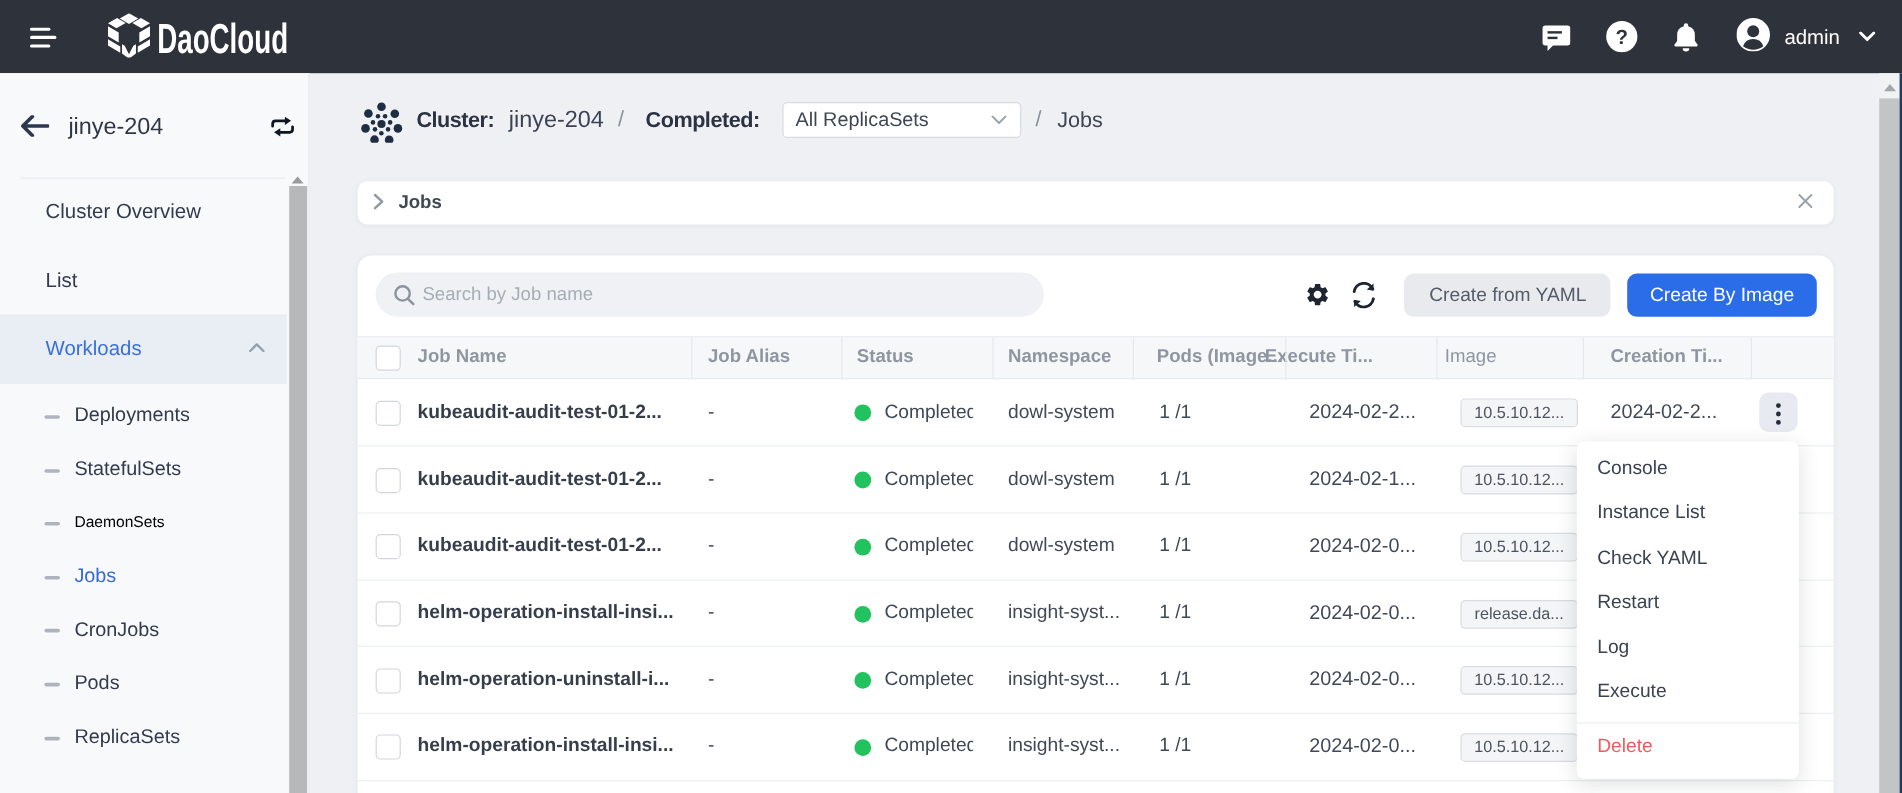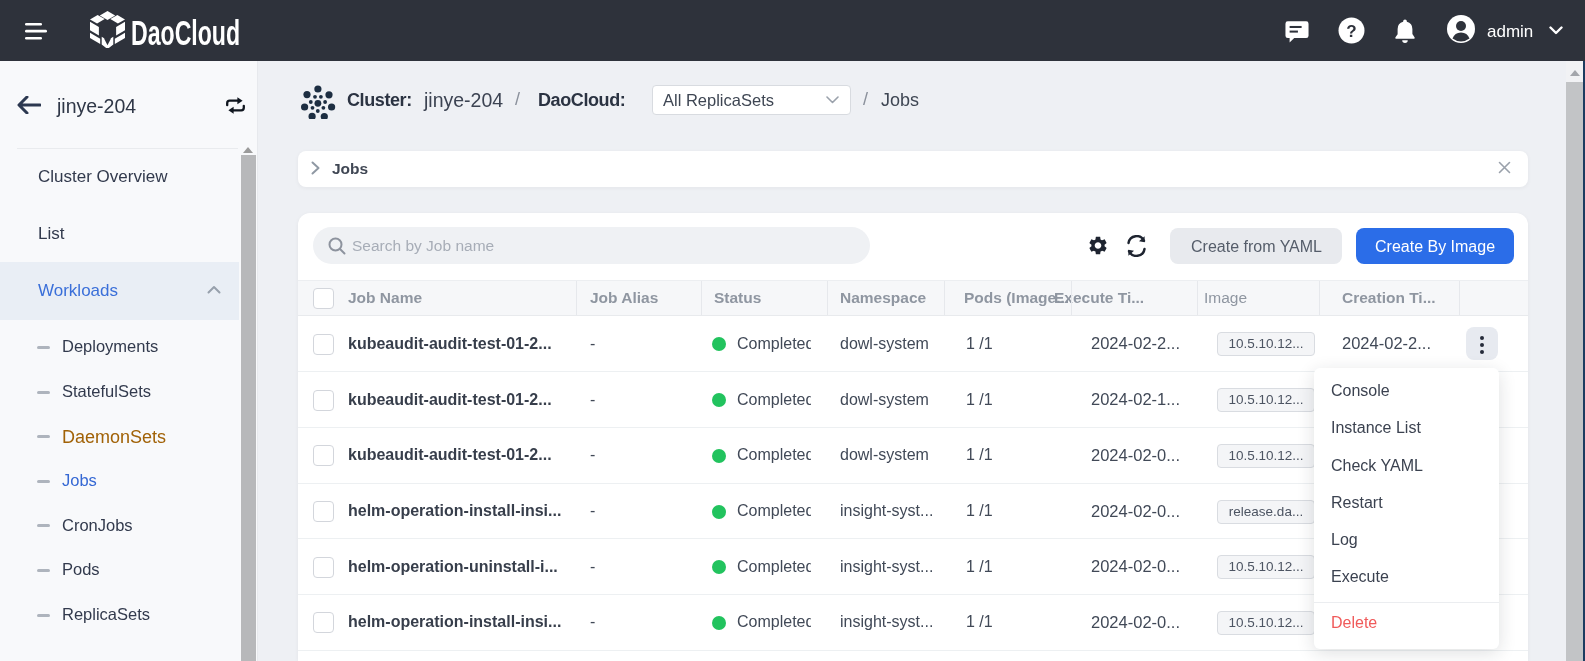--- a/index.html
+++ b/index.html
@@ -77,21 +77,21 @@
   <div class="txt" style="left:38px;top:220px;font-size:17px;color:#3a6fd9">Workloads</div>
   <svg class="abs" style="left:207px;top:224px" width="14" height="9" viewBox="0 0 14 9">
     <path d="M1.5 7.5 L7 2 L12.5 7.5" stroke="#97a0ac" stroke-width="2" fill="none" stroke-linecap="round" stroke-linejoin="round"></path>
   </svg>
 
   <div class="abs" style="left:37px;top:284.5px;width:13px;height:3px;border-radius:1.5px;background:#aeb4bd"></div>
   <div class="txt" style="left:62px;top:276px;font-size:16.5px;color:#323a4d">Deployments</div>
   <div class="abs" style="left:37px;top:329.5px;width:13px;height:3px;border-radius:1.5px;background:#aeb4bd"></div>
   <div class="txt" style="left:62px;top:321px;font-size:16.5px;color:#323a4d">StatefulSets</div>
   <div class="abs" style="left:37px;top:374px;width:13px;height:3px;border-radius:1.5px;background:#aeb4bd"></div>
-  <div class="txt" style="left:62px;top:366px;font-size:18px;color:#a16207">DaemonSets</div>
+  <div class="txt" style="left:62px;top:366px;font-size:13px;color:#000000">DaemonSets</div>
   <div class="abs" style="left:37px;top:418.5px;width:13px;height:3px;border-radius:1.5px;background:#aeb4bd"></div>
   <div class="txt" style="left:62px;top:410px;font-size:16.5px;color:#3568d4">Jobs</div>
   <div class="abs" style="left:37px;top:463px;width:13px;height:3px;border-radius:1.5px;background:#aeb4bd"></div>
   <div class="txt" style="left:62px;top:455px;font-size:16.5px;color:#323a4d">CronJobs</div>
   <div class="abs" style="left:37px;top:507.5px;width:13px;height:3px;border-radius:1.5px;background:#aeb4bd"></div>
   <div class="txt" style="left:62px;top:499px;font-size:16.5px;color:#323a4d">Pods</div>
   <div class="abs" style="left:37px;top:552.5px;width:13px;height:3px;border-radius:1.5px;background:#aeb4bd"></div>
   <div class="txt" style="left:62px;top:544px;font-size:16.5px;color:#323a4d">ReplicaSets</div>
 
   <svg class="abs" style="left:242px;top:85px" width="12" height="8" viewBox="0 0 12 8">
@@ -115,21 +115,21 @@
     <circle cx="14.8" cy="21" r="1.9"></circle>
     <circle cx="29.1" cy="21" r="1.9"></circle>
     <circle cx="16.5" cy="26.8" r="1.9"></circle>
     <circle cx="27.4" cy="26.8" r="1.9"></circle>
     <circle cx="21.8" cy="30" r="1.9"></circle>
   </g>
 </svg>
 <div class="txt" style="left:347px;top:89.5px;font-size:18px;letter-spacing:-0.4px;font-weight:bold;color:#2b3342">Cluster:</div>
 <div class="txt" style="left:424px;top:89px;font-size:19.5px;color:#3c4352">jinye-204</div>
 <div class="txt" style="left:515px;top:89px;font-size:18px;color:#8a909b">/</div>
-<div class="txt" style="left:538px;top:89.5px;font-size:18px;letter-spacing:-0.4px;font-weight:bold;color:#2b3342">DaoCloud:</div>
+<div class="txt" style="left:538px;top:89.5px;font-size:18px;letter-spacing:-0.4px;font-weight:bold;color:#2b3342">Completed:</div>
 <div class="abs" style="left:652px;top:85px;width:199px;height:30px;background:#fff;border:1px solid #d8dbe0;border-radius:4px"></div>
 <div class="txt" style="left:663px;top:91px;font-size:16.5px;color:#3e4653">All ReplicaSets</div>
 <svg class="abs" style="left:826px;top:96px" width="13" height="8" viewBox="0 0 13 8">
   <path d="M1 1 L6.5 6.5 L12 1" stroke="#9aa1ab" stroke-width="1.6" fill="none" stroke-linecap="round" stroke-linejoin="round"></path>
 </svg>
 <div class="txt" style="left:863px;top:89px;font-size:18px;color:#8a909b">/</div>
 <div class="txt" style="left:881px;top:90px;font-size:18px;color:#3e4653">Jobs</div>
 
 <div class="abs" style="left:298px;top:151px;width:1230px;height:36px;background:#fff;border-radius:8px;box-shadow:0 1px 4px rgba(31,35,41,.05)"></div>
 <svg class="abs" style="left:311px;top:161px" width="9" height="14" viewBox="0 0 9 14">

